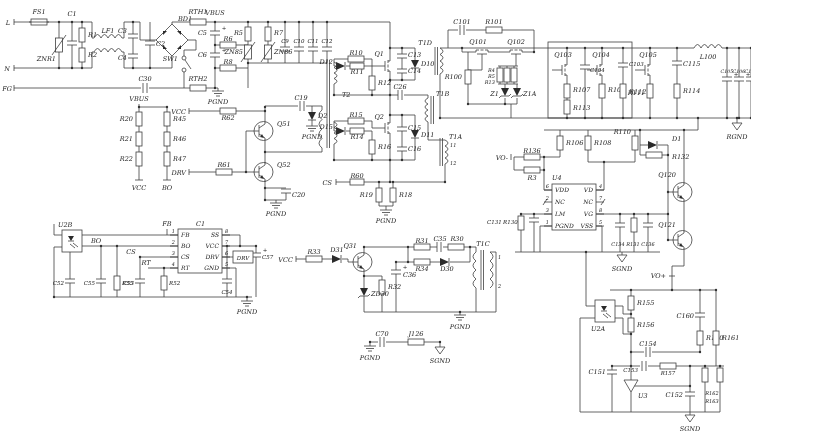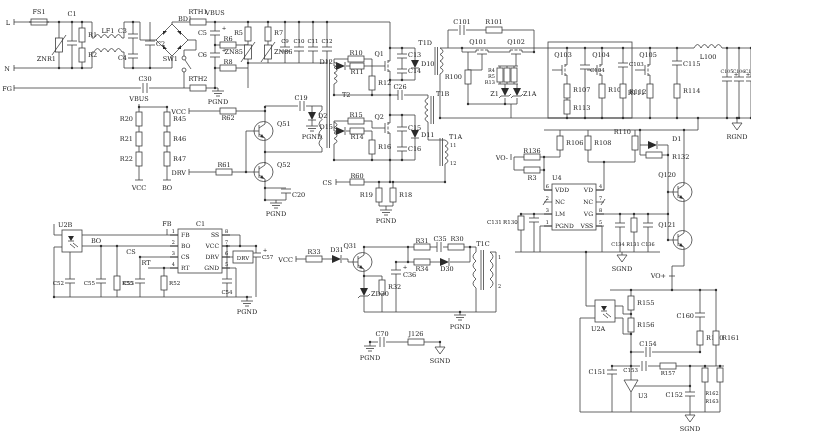--- a/index.html
+++ b/index.html
@@ -1,16 +1,16 @@
 <!DOCTYPE html>
 <html><head>
 <meta charset="utf-8">
 <style>
   html,body{margin:0;padding:0;background:#fff;}
-  .page{width:751px;height:446px;background:#ffffff;overflow:hidden;position:relative;}
+  .page{width:751px;height:446px;background:#ffffff;overflow:hidden;position:relative;font-style:italic;}
   svg{display:block;}
   .w{stroke:#3f3f3f;stroke-width:0.8;fill:none;}
   .body{fill:#ffffff;stroke:#3f3f3f;stroke-width:0.8;}
   .fillp{fill:#2b2b2b;stroke:none;}
   .lbl{fill:#1a1a1a;font-family:"DejaVu Serif",serif;}
   .dot{fill:#333;stroke:none;}
 </style>
 </head>
 <body>
 

